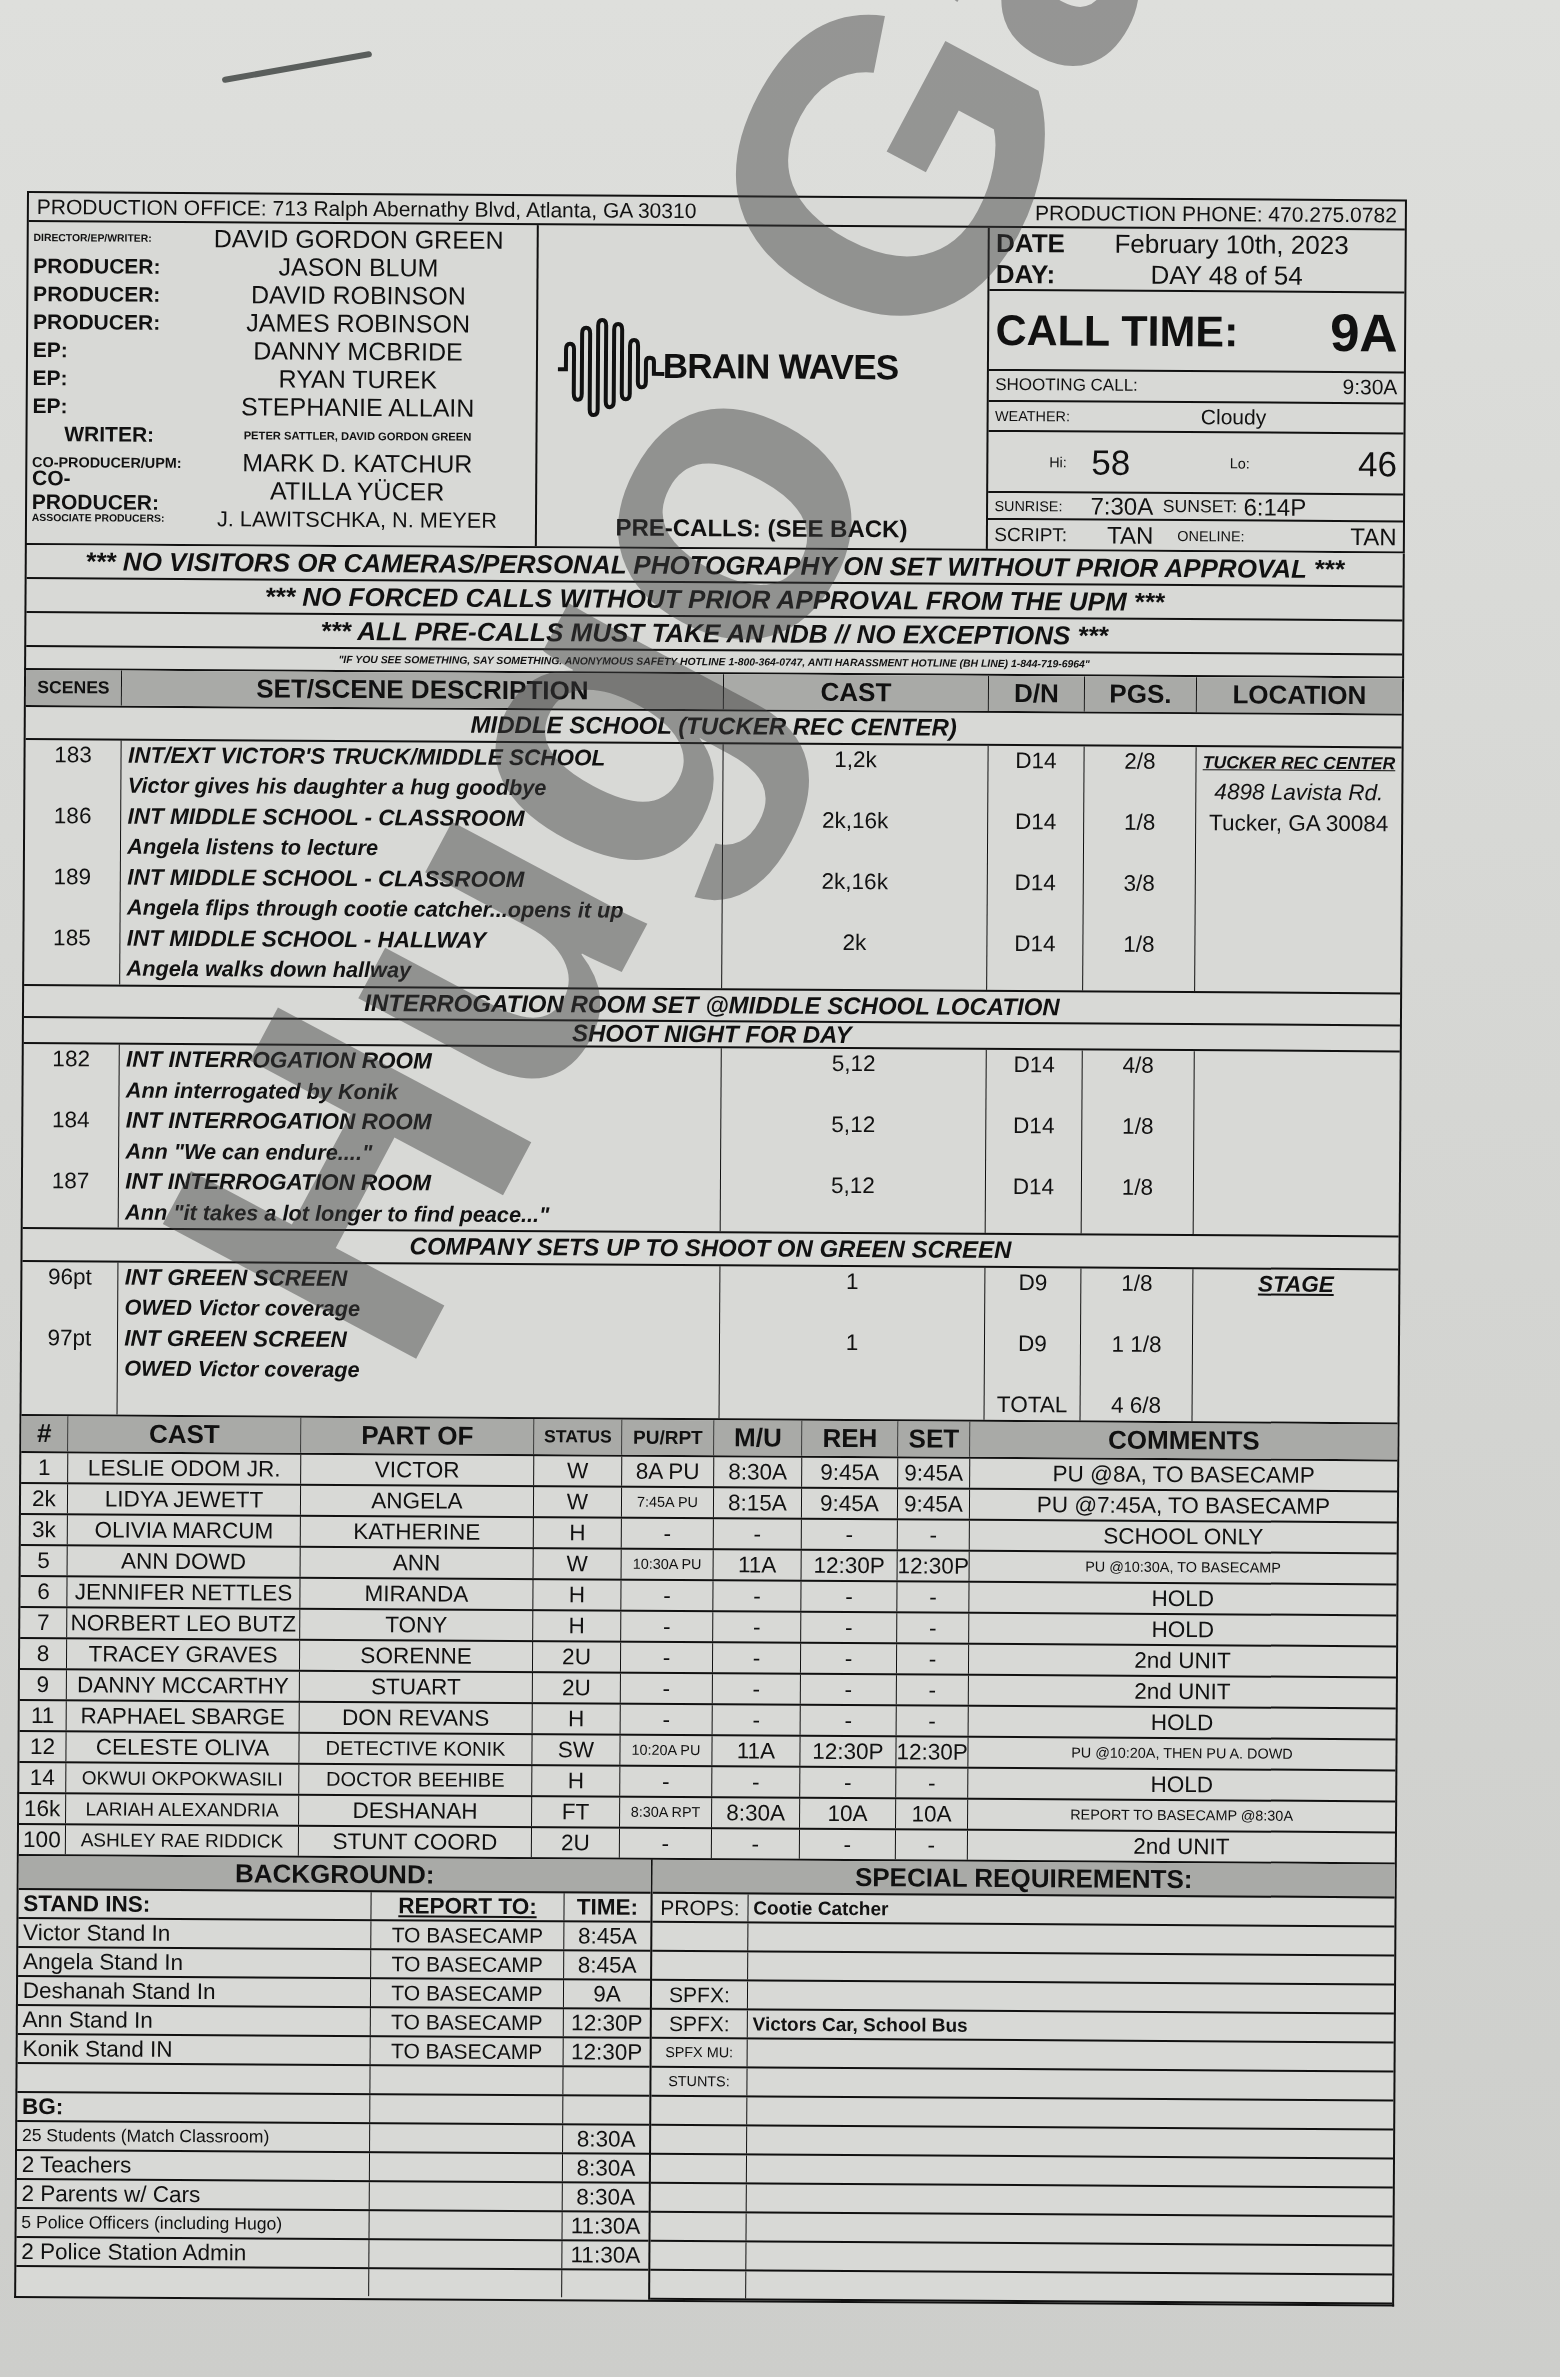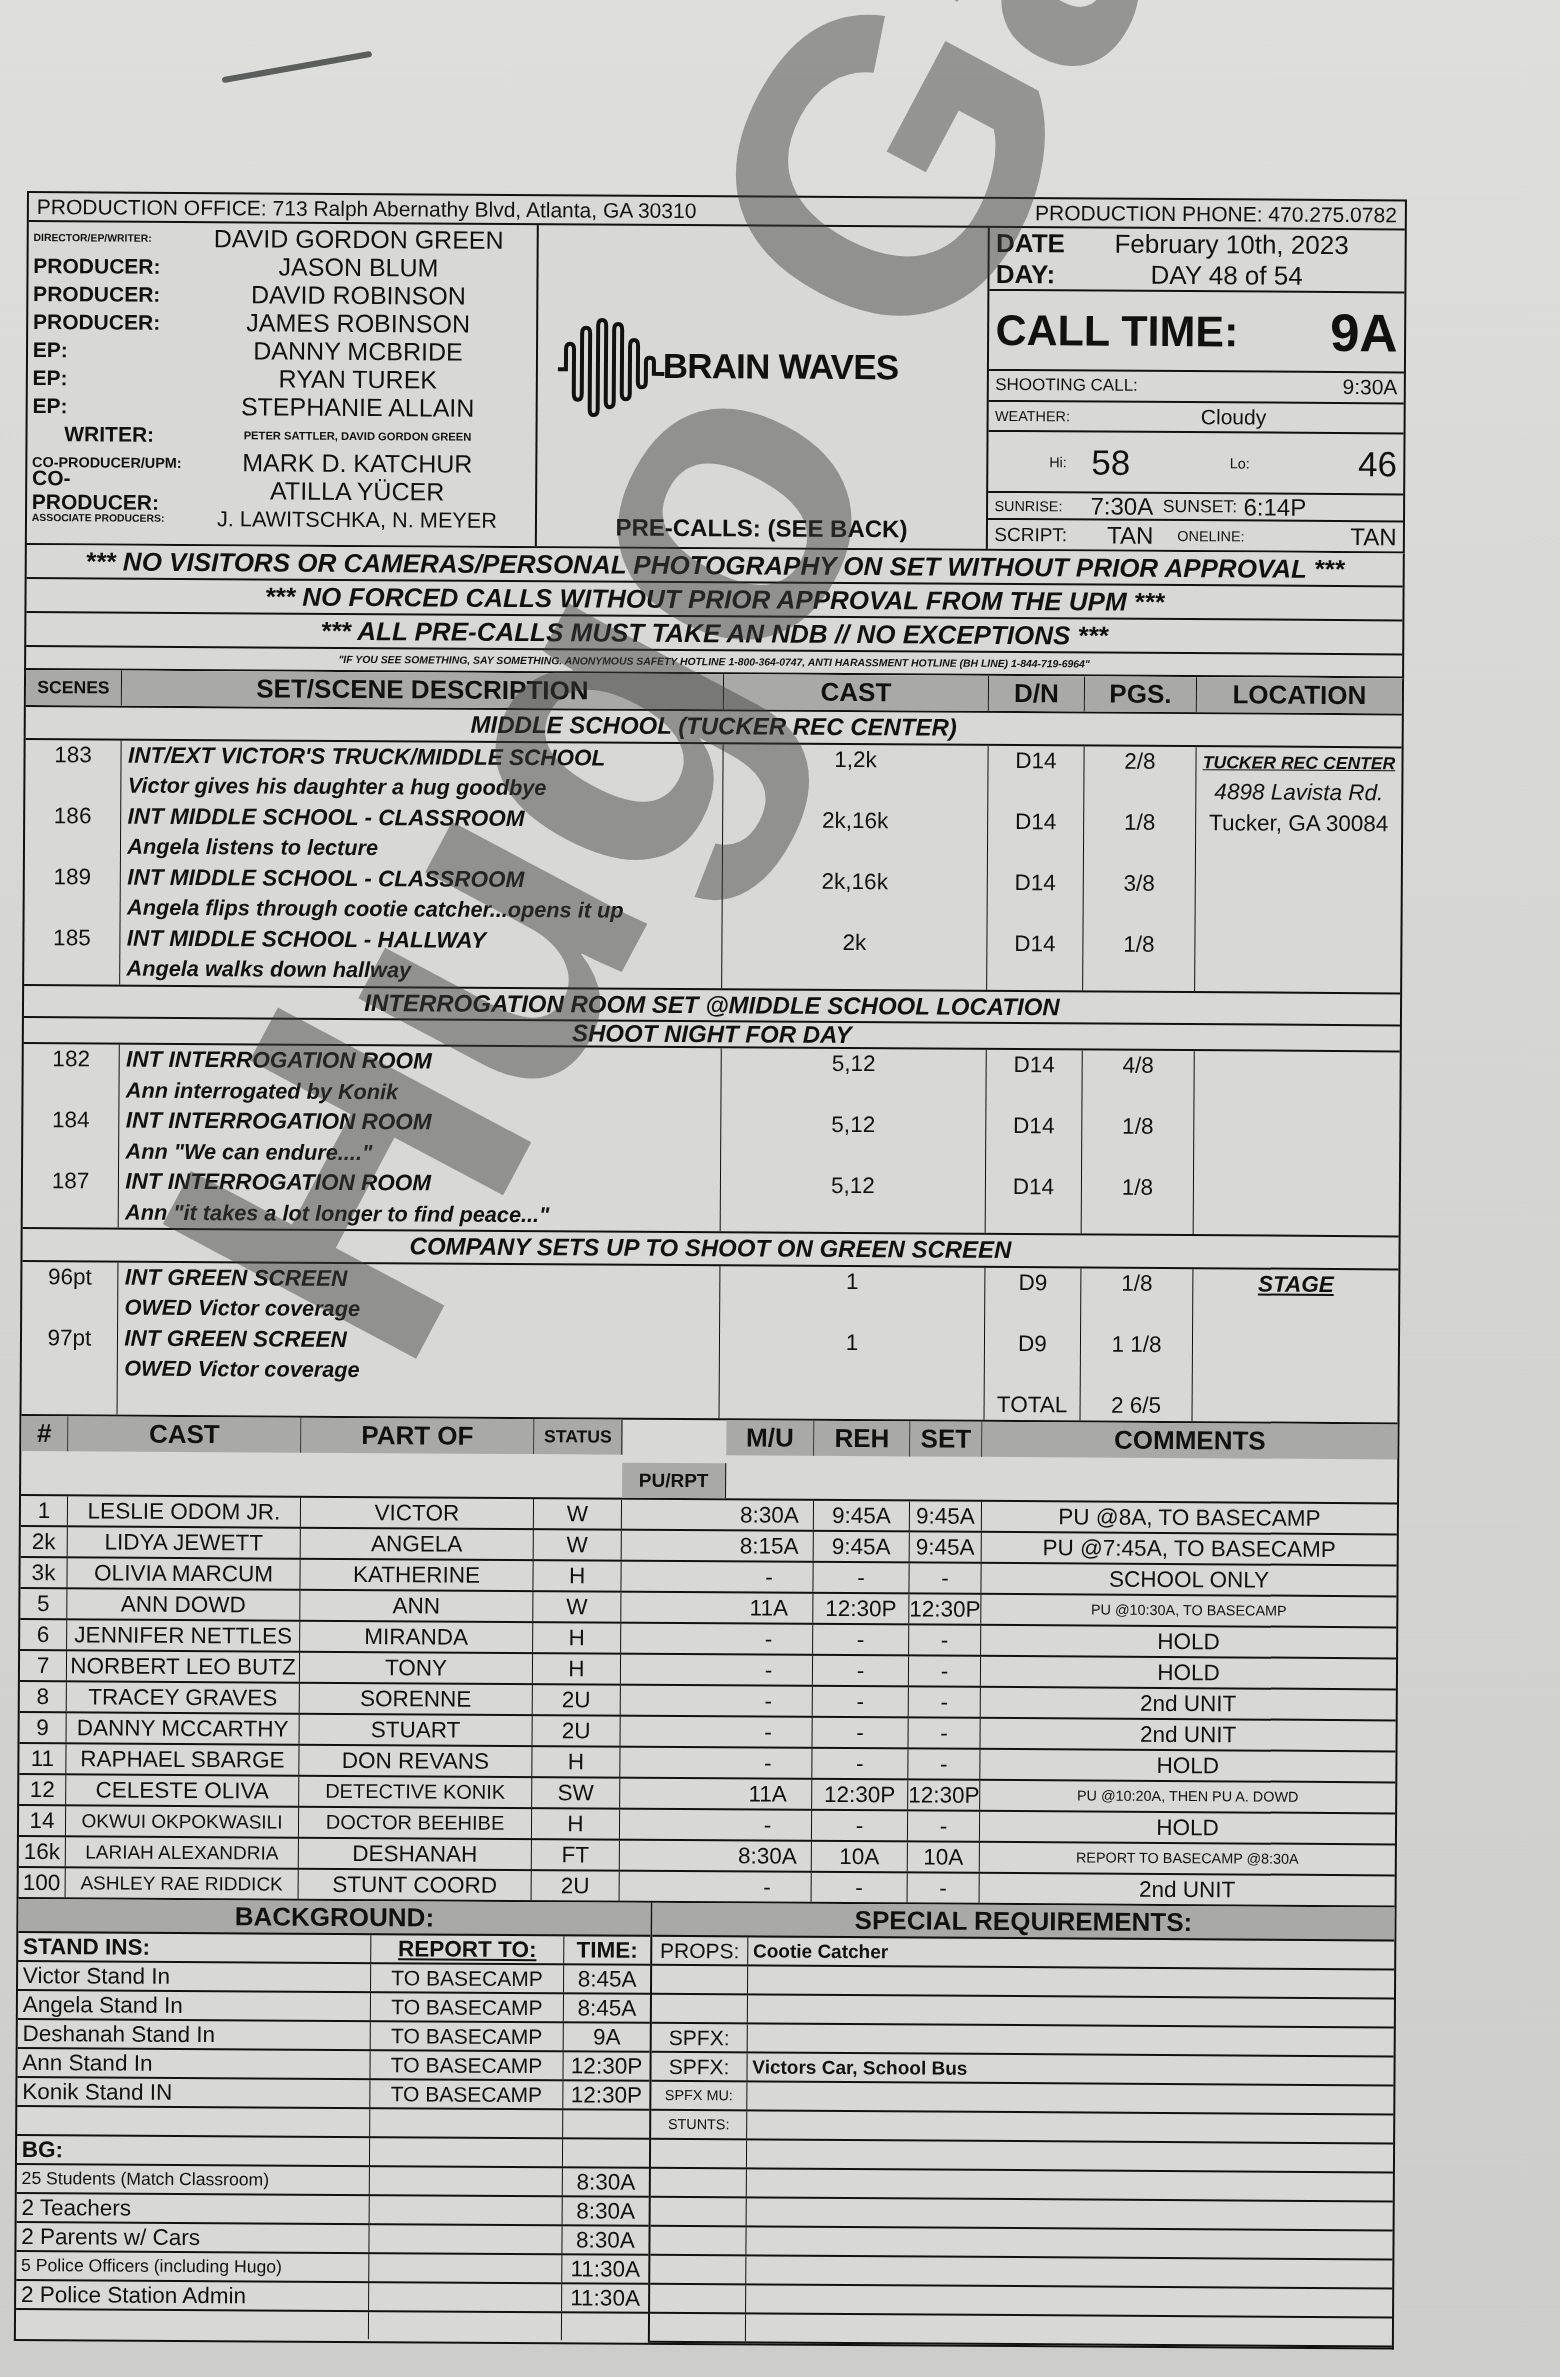--- a/index.html
+++ b/index.html
@@ -63,21 +63,21 @@
   .scene-line { height: 30.5px; line-height: 30.5px; font-size: 22.5px; }
   .sc-num { text-align: center; font-size: 22.5px; }
   .heading-txt { font-weight: bold; font-style: italic; }
   .desc-txt { font-weight: bold; font-style: italic; font-size: 21.7px; }
 
   
   .ccol-n { width: 47px; }
   .ccol-name { width: 233px; }
   .ccol-part { width: 233px; }
   .ccol-st { width: 88px; }
-  .ccol-pu { width: 104px; margin-top: 43px; }
+  .ccol-pu { width: 92px; }
   .ccol-mu { width: 88px; }
   .ccol-reh { width: 96px; }
   .ccol-set { width: 72px; }
   .ccol-com { flex: 1; }
   .cast-row { height: 29px; line-height: 29px; font-size: 22.5px; text-align: center; border-bottom: 2.4px solid #111; }
   .cast-row .cell { overflow: hidden; white-space: nowrap; }
   .sm { font-size: 14.4px; }
 
   
   .bg-left { width: 632px; border-right: 2.4px solid #111; }
@@ -359,21 +359,21 @@
           <div class="scene-line"></div>
         <div class="scene-line">D9</div>
           <div class="scene-line"></div>
         <div class="scene-line">TOTAL</div>
       </div>
       <div class="cell col-pg center">
         <div class="scene-line">1/8</div>
           <div class="scene-line"></div>
         <div class="scene-line">1 1/8</div>
           <div class="scene-line"></div>
-        <div class="scene-line">2 6/5</div>
+        <div class="scene-line">4 6/8</div>
       </div>
       <div class="cell col-loc center">
         <div class="scene-line bold ital" style="text-decoration:underline;">STAGE</div>
       </div>
     </div>
 
     <div class="row thead hline">
       <div class="cell ccol-n">#</div>
       <div class="cell ccol-name">CAST</div>
       <div class="cell ccol-part">PART OF</div>

